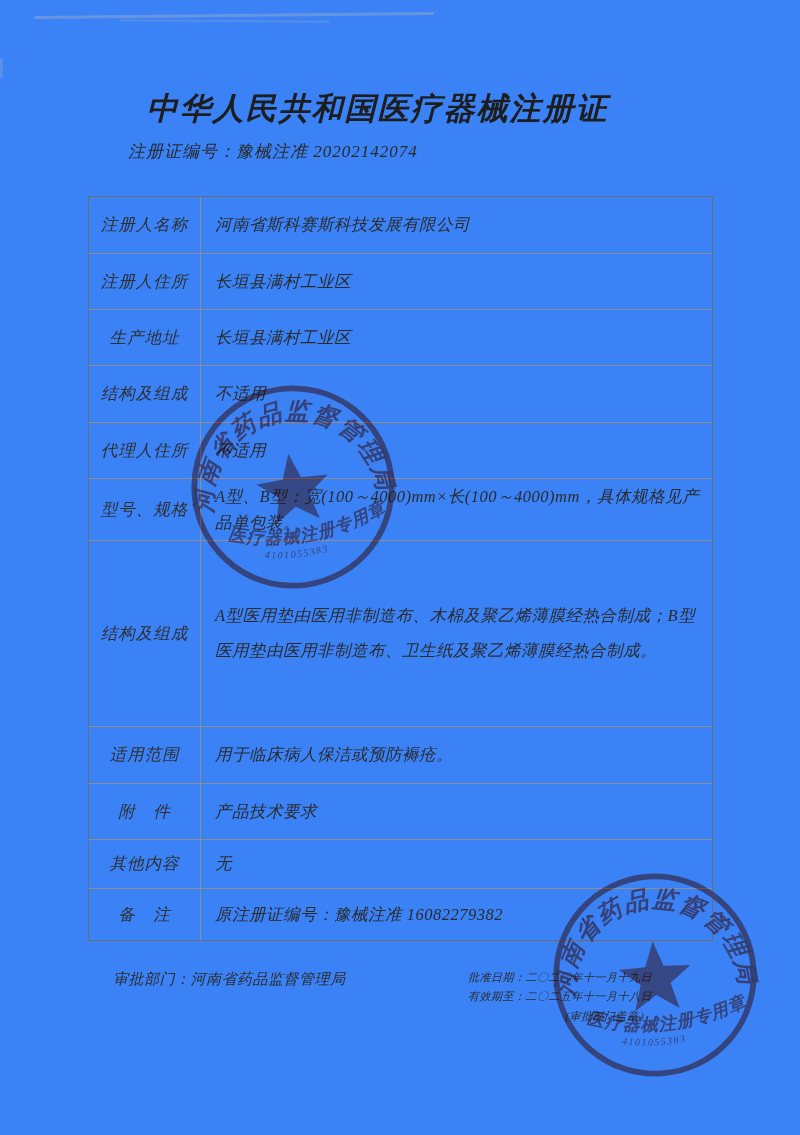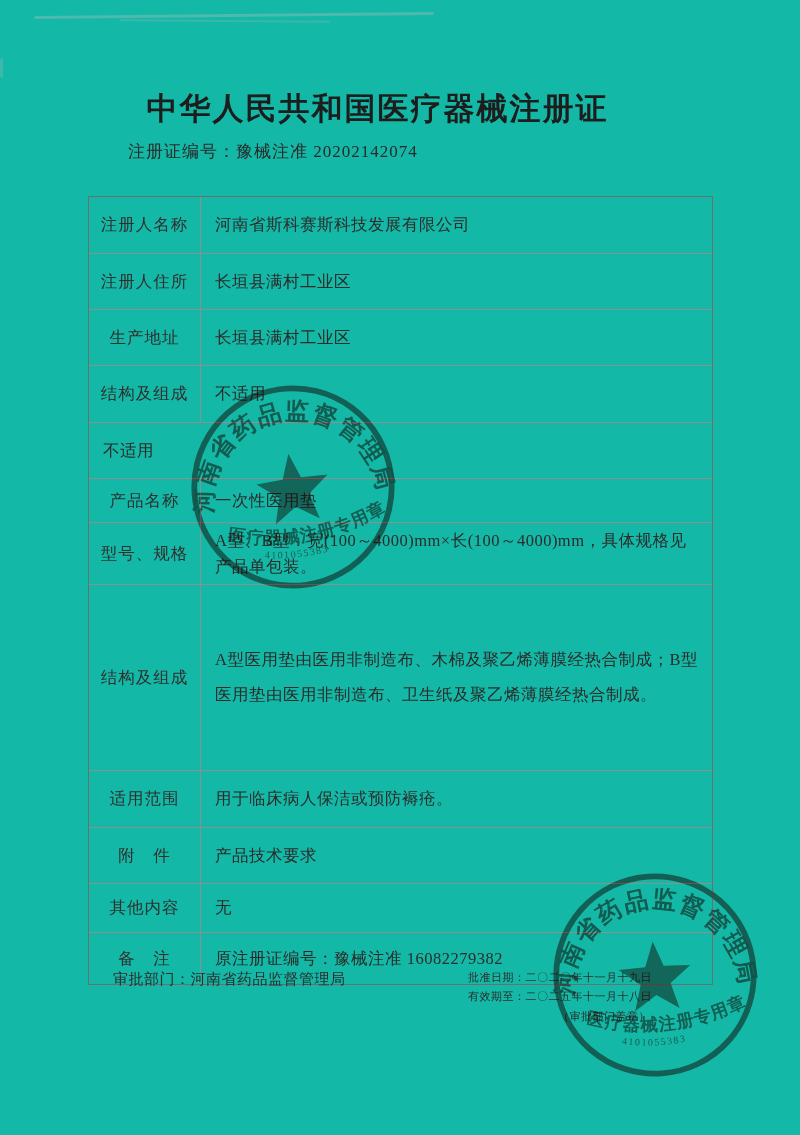--- a/index.html
+++ b/index.html
@@ -4,21 +4,21 @@
 <style>
   html,body{margin:0;padding:0;}
   body{
     width:800px;height:1135px;
     background:#ffffff;
     font-family:"Liberation Serif","DejaVu Serif",serif;
     color:#2e2e2e;
     position:relative;
     overflow:hidden;
   }
-  .page{position:absolute;inset:0;background:#14b8a6;}
+  .page{position:absolute;inset:0;background:#3b82f6;font-style:italic;}
 
   
   .artifact{position:absolute;background:#b9b9b9;opacity:.35;border-radius:2px;}
   .a1{left:34px;top:14px;width:400px;height:3px;transform:rotate(-.6deg);}
   .a2{left:120px;top:20px;width:210px;height:2px;transform:rotate(.4deg);opacity:.22;}
   .a3{left:0px;top:58px;width:3px;height:20px;opacity:.25;}
 
   .title{
     position:absolute;left:70px;top:88px;width:615px;
     text-align:center;font-size:31px;font-weight:700;
@@ -93,25 +93,22 @@
     </div>
     <div class="trow" style="height:56px">
       <div class="tlabel">生产地址</div>
       <div class="tvalue">长垣县满村工业区</div>
     </div>
     <div class="trow" style="height:57px">
       <div class="tlabel">结构及组成</div>
       <div class="tvalue">不适用</div>
     </div>
     <div class="trow" style="height:56px">
+      <div class="tlabel">代理人住所</div>
       <div class="tvalue">不适用</div>
-    </div>
-    <div class="trow" style="height:44px">
-      <div class="tlabel">产品名称</div>
-      <div class="tvalue">一次性医用垫</div>
     </div>
     <div class="trow" style="height:62px">
       <div class="tlabel">型号、规格</div>
       <div class="tvalue" style="line-height:1.55">A型、B型：宽(100～4000)mm×长(100～4000)mm，具体规格见产品单包装。</div>
     </div>
     <div class="trow" style="height:186px">
       <div class="tlabel">结构及组成</div>
       <div class="tvalue tall">A型医用垫由医用非制造布、木棉及聚乙烯薄膜经热合制成；B型医用垫由医用非制造布、卫生纸及聚乙烯薄膜经热合制成。</div>
     </div>
     <div class="trow" style="height:57px">

